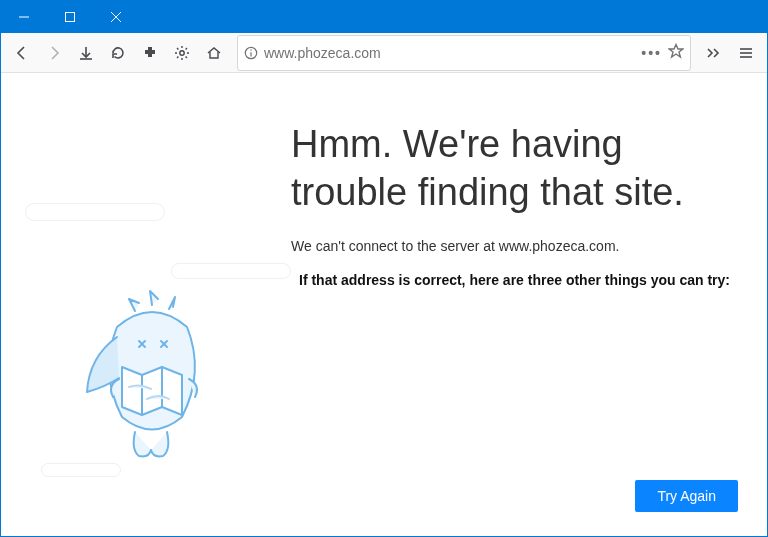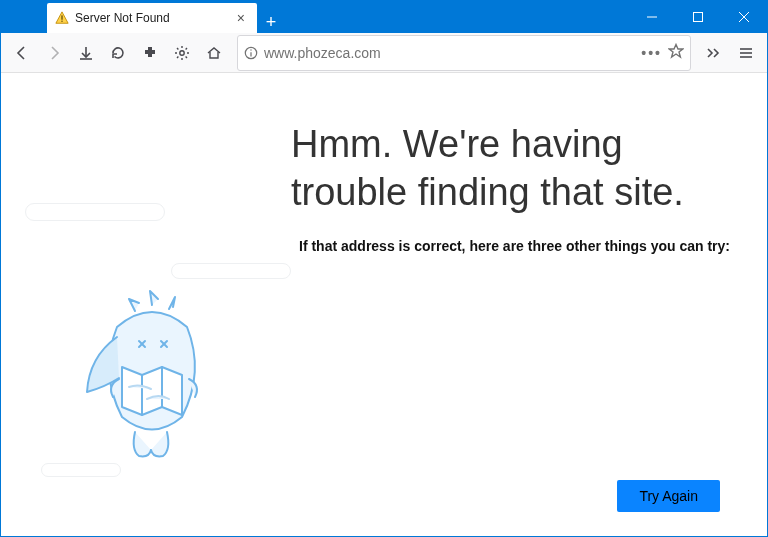--- a/index.html
+++ b/index.html
@@ -25,48 +25,34 @@
   .dots { letter-spacing: 2px; font-weight: bold; font-size: 14px; }
   
   .content { flex: 1; background: #fff; position: relative; padding: 48px 36px 24px 36px; display: flex; gap: 24px; }
   .illus { width: 230px; display: flex; align-items: center; justify-content: center; margin-top: 120px; }
   .textcol { flex: 1; }
   h1 { font-size: 38px; font-weight: 300; color: #333; line-height: 1.25; margin-bottom: 22px; }
   .sub { font-size: 14px; color: #333; margin-bottom: 18px; }
   .bold { font-size: 14px; font-weight: 700; color: #111; margin-bottom: 12px; padding-left: 8px; }
   ul.tips { list-style: disc; padding-left: 24px; font-size: 14px; color: #222; }
   ul.tips li { margin-bottom: 10px; line-height: 1.4; }
-  .tryagain { position: absolute; right: 47px; bottom: 24px; background: #0a84ff; color: #000000; border: none; padding: 8px 22px; font-size: 14px; border-radius: 2px; cursor: pointer; }
+  .tryagain { position: absolute; right: 29px; bottom: 24px; background: #0a84ff; color: #ffffff; border: none; padding: 8px 22px; font-size: 14px; border-radius: 2px; cursor: pointer; }
   .cloud { position: absolute; border: 1px solid #eef0f2; border-radius: 50px; background: transparent; }
   .cloud.c1 { width: 140px; height: 18px; left: 24px; top: 130px; }
   .cloud.c2 { width: 120px; height: 16px; left: 170px; top: 190px; }
   .cloud.c3 { width: 80px; height: 14px; left: 40px; top: 390px; }
   
   .warn { width: 14px; height: 14px; display: inline-block; }
 </style>
 </head>
 <body>
 
 <div class="window">
 
   <div class="titlebar">
-    <div class="tabstrip">
-      <div class="tab">
-        <span class="warn">
-          <svg viewBox="0 0 16 16" width="14" height="14">
-              <polygon points="8,1 15,14 1,14" fill="#ffd24a" stroke="#c08a00" stroke-width="1"></polygon>
-              <rect x="7.3" y="5" width="1.4" height="5" fill="#5a4600"></rect>
-              <rect x="7.3" y="11" width="1.4" height="1.4" fill="#5a4600"></rect>
-            </svg>
-        </span>
-        <span>Server Not Found</span>
-        <span class="close">×</span>
-      </div>
-      <div class="newtab">+</div>
-    </div>
     <div class="wincontrols">
       <div class="winbtn">
           <svg width="10" height="10">
             <line x1="0" y1="5" x2="10" y2="5" stroke-width="1"></line>
           </svg>
         </div>
       <div class="winbtn">
           <svg width="10" height="10">
             <rect x="0.5" y="0.5" width="9" height="9" fill="none" stroke-width="1"></rect>
           </svg>
@@ -185,19 +171,20 @@
               <line x1="78" y1="54" x2="72" y2="60"></line>
             <line x1="94" y1="54" x2="100" y2="60"></line>
               <line x1="100" y1="54" x2="94" y2="60"></line>
           </g>
         </g>
       </svg>
     </div>
 
     <div class="textcol">
       <h1>Hmm. We're having trouble finding that site.</h1>
+      <p class="sub">We can't connect to the server at www.phozeca.com.</p>
       <p class="bold">If that address is correct, here are three other things you can try:</p>
     </div>
 
     <button class="tryagain">Try Again</button>
   </div>
 
 </div>
 
 </body></html>

